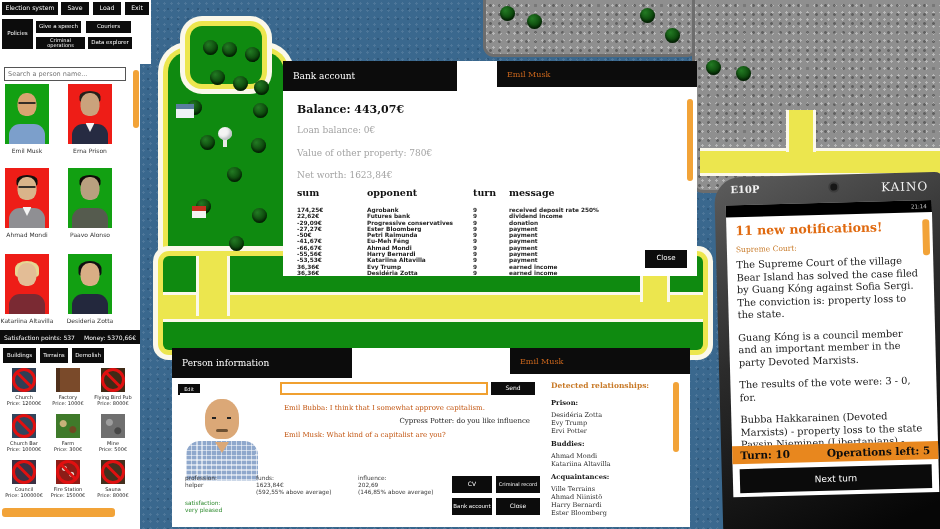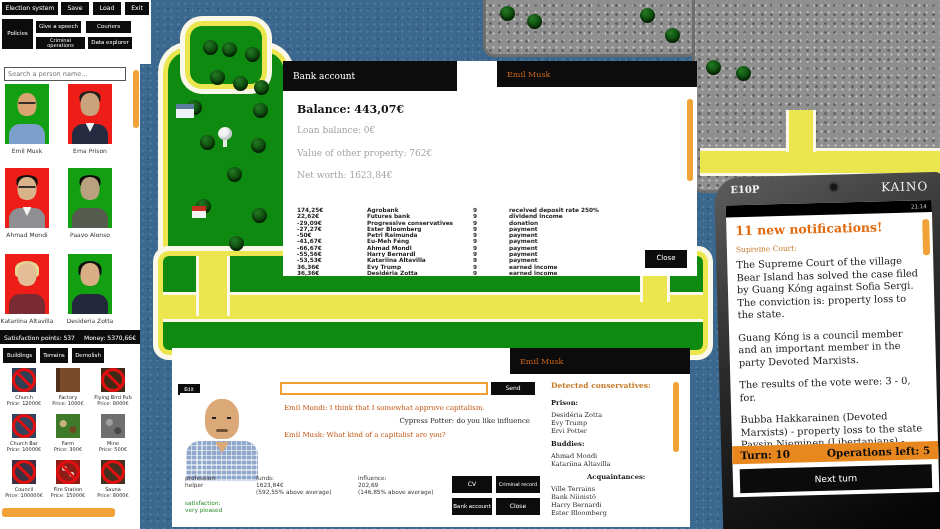--- a/index.html
+++ b/index.html
@@ -337,23 +337,29 @@
     <div class="bar" style="left:0;top:0;width:174px;height:30px;font-size:9px;">
       <span>Bank account</span>
     </div>
     <div class="bar" style="left:214px;top:0;width:200px;height:26px;font-size:8px;color:#c8651c;">
       <span>Emil Musk</span>
     </div>
     <div class="thumb" style="left:404px;top:38px;width:6px;height:82px;"></div>
 
     <div style="position:absolute;left:14px;top:42px;font-family:'DejaVu Serif',serif;font-weight:bold;font-size:11px;color:#111;">Balance: 443,07€</div>
     <div class="serifgray" style="left:14px;top:64px;">Loan balance: 0€</div>
-    <div class="serifgray" style="left:14px;top:87px;">Value of other property: 762€</div>
+    <div class="serifgray" style="left:14px;top:87px;">Value of other property: 780€</div>
     <div class="serifgray" style="left:14px;top:109px;">Net worth: 1623,84€</div>
 
+    <div id="bank-head">
+      <span>sum</span>
+        <span>opponent</span>
+        <span>turn</span>
+        <span>message</span>
+    </div>
     <div id="bank-table">
       <div class="trow">
           <span>174,25€</span>
           <span>Agrobank</span>
           <span>9</span>
           <span>received deposit rate 250%</span>
         </div>
       <div class="trow">
           <span>22,62€</span>
           <span>Futures bank</span>
@@ -412,29 +418,32 @@
           <span>36,36€</span>
           <span>Desidéria Zotta</span>
           <span>9</span>
           <span>earned income</span>
         </div>
     </div>
     <div class="btn" style="left:362px;top:189px;width:42px;height:18px;font-size:7px;">Close</div>
   </div>
 
   <div class="panel" id="person">
+    <div class="bar" style="left:0;top:0;width:180px;height:30px;font-size:9px;">
+      <span>Person information</span>
+    </div>
     <div class="bar" style="left:338px;top:0;width:180px;height:26px;font-size:8px;color:#c8651c;">
       <span>Emil Musk</span>
     </div>
 
     <div class="btn" style="left:6px;top:36px;width:22px;height:11px;font-size:5px;">Edit</div>
     <input id="chat-input" value="" style="">
     <div class="btn" style="left:319px;top:34px;width:44px;height:13px;font-size:6px;">Send</div>
 
-    <div class="chatmsg" style="left:112px;top:56px;">Emil Mondi: I think that I somewhat approve capitalism.</div>
+    <div class="chatmsg" style="left:112px;top:56px;">Emil Bubba: I think that I somewhat approve capitalism.</div>
     <div class="chatmsg me" style="right:160px;top:69px;">Cypress Potter: do you like influence</div>
     <div class="chatmsg" style="left:112px;top:83px;">Emil Musk: What kind of a capitalist are you?</div>
 
     <div id="bigav">
       <div class="bhead"></div>
       <div class="beye" style="left:32px;"></div>
         <div class="beye" style="left:47px;"></div>
       <div class="bmust"></div>
       <div class="bshirt"></div>
         <div class="bcollar"></div>
@@ -451,31 +460,31 @@
 
     <div class="flabel" style="left:186px;top:127px;">influence:</div>
     <div class="flabel" style="left:186px;top:134px;">202,69</div>
     <div class="flabel" style="left:186px;top:141px;">(146,85% above average)</div>
 
     <div class="btn" style="left:280px;top:128px;width:40px;height:17px;font-size:6px;">CV</div>
     <div class="btn" style="left:324px;top:128px;width:44px;height:17px;font-size:5px;">Criminal record</div>
     <div class="btn" style="left:280px;top:150px;width:40px;height:17px;font-size:5.5px;">Bank account</div>
     <div class="btn" style="left:324px;top:150px;width:44px;height:17px;font-size:6px;">Close</div>
 
-    <div class="rel-title" style="left:379px;top:33px;">Detected conservatives:</div>
+    <div class="rel-title" style="left:379px;top:33px;">Detected relationships:</div>
     <div class="rel-h" style="left:379px;top:51px;">Prison:</div>
     <div class="rel-i" style="left:379px;top:63px;">Desidéria Zotta</div>
     <div class="rel-i" style="left:379px;top:71px;">Evy Trump</div>
     <div class="rel-i" style="left:379px;top:79px;">Ervi Potter</div>
     <div class="rel-h" style="left:379px;top:92px;">Buddies:</div>
     <div class="rel-i" style="left:379px;top:104px;">Ahmad Mondi</div>
     <div class="rel-i" style="left:379px;top:112px;">Katariina Altavilla</div>
-    <div class="rel-h" style="left:379px;top:125px;margin-left:36px;">Acquaintances:</div>
+    <div class="rel-h" style="left:379px;top:125px;">Acquaintances:</div>
     <div class="rel-i" style="left:379px;top:137px;">Ville Terrains</div>
-    <div class="rel-i" style="left:379px;top:145px;">Bank Niinistö</div>
+    <div class="rel-i" style="left:379px;top:145px;">Ahmad Niinistö</div>
     <div class="rel-i" style="left:379px;top:153px;">Harry Bernardi</div>
     <div class="rel-i" style="left:379px;top:161px;">Ester Bloomberg</div>
     <div class="thumb" style="left:501px;top:34px;width:6px;height:70px;"></div>
   </div>
 
   <div id="phone">
     <div class="brand">
       <span style="font-weight:bold;font-size:10px;">E10P</span>
       <span style="font-size:12px;letter-spacing:1px;">KAINO</span>
     </div>

